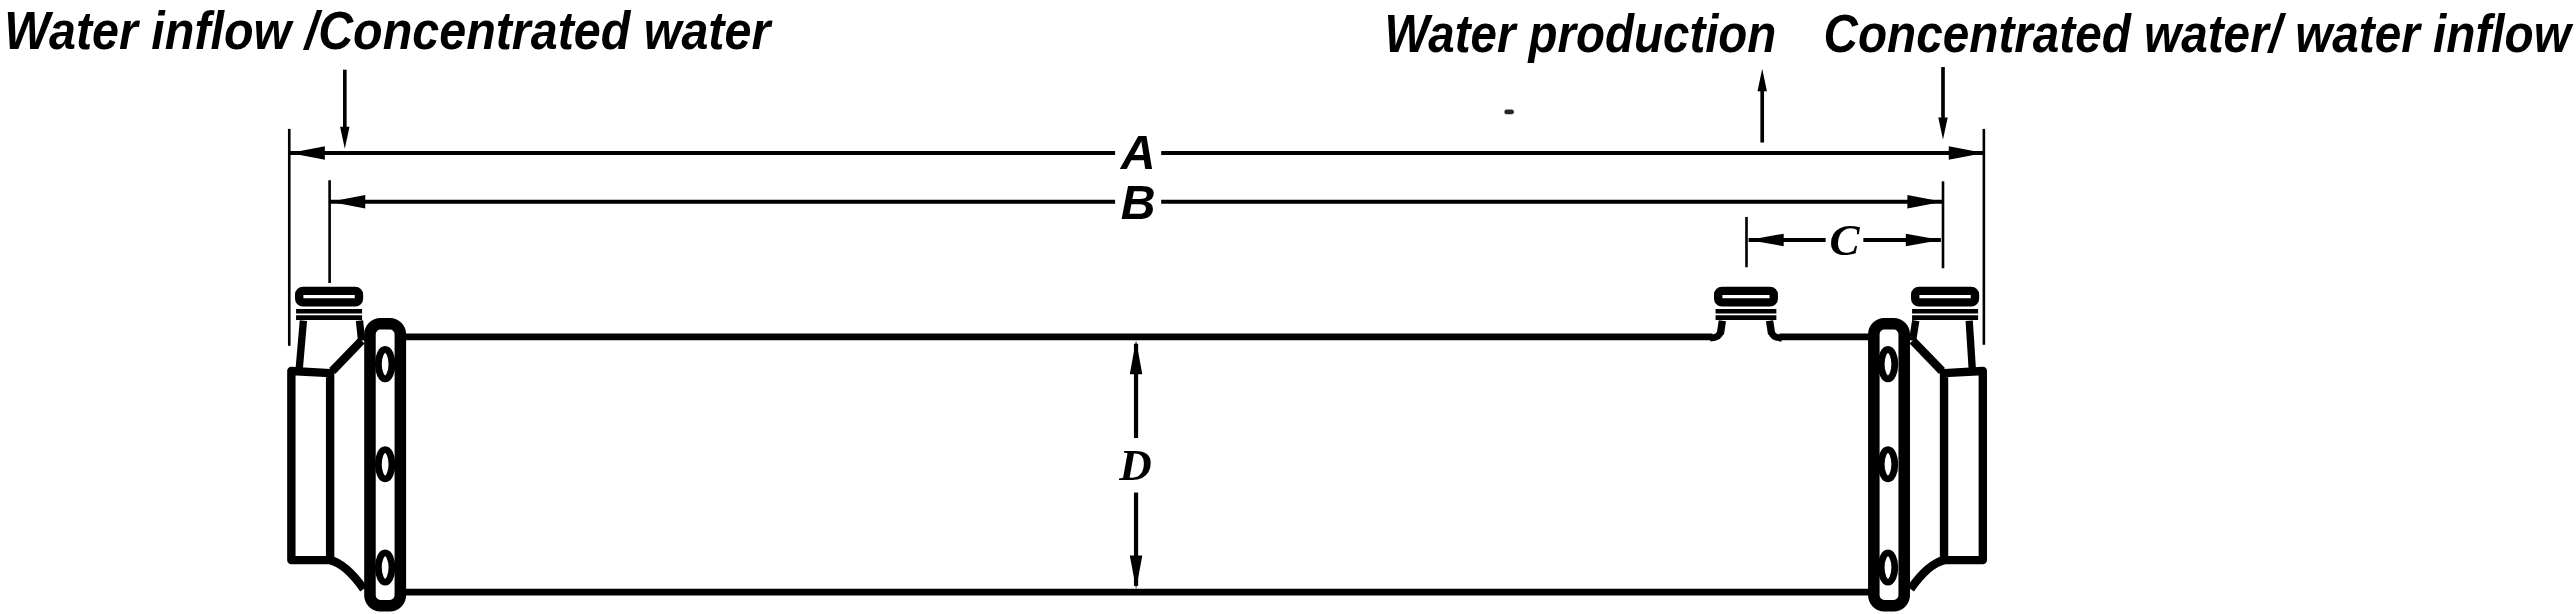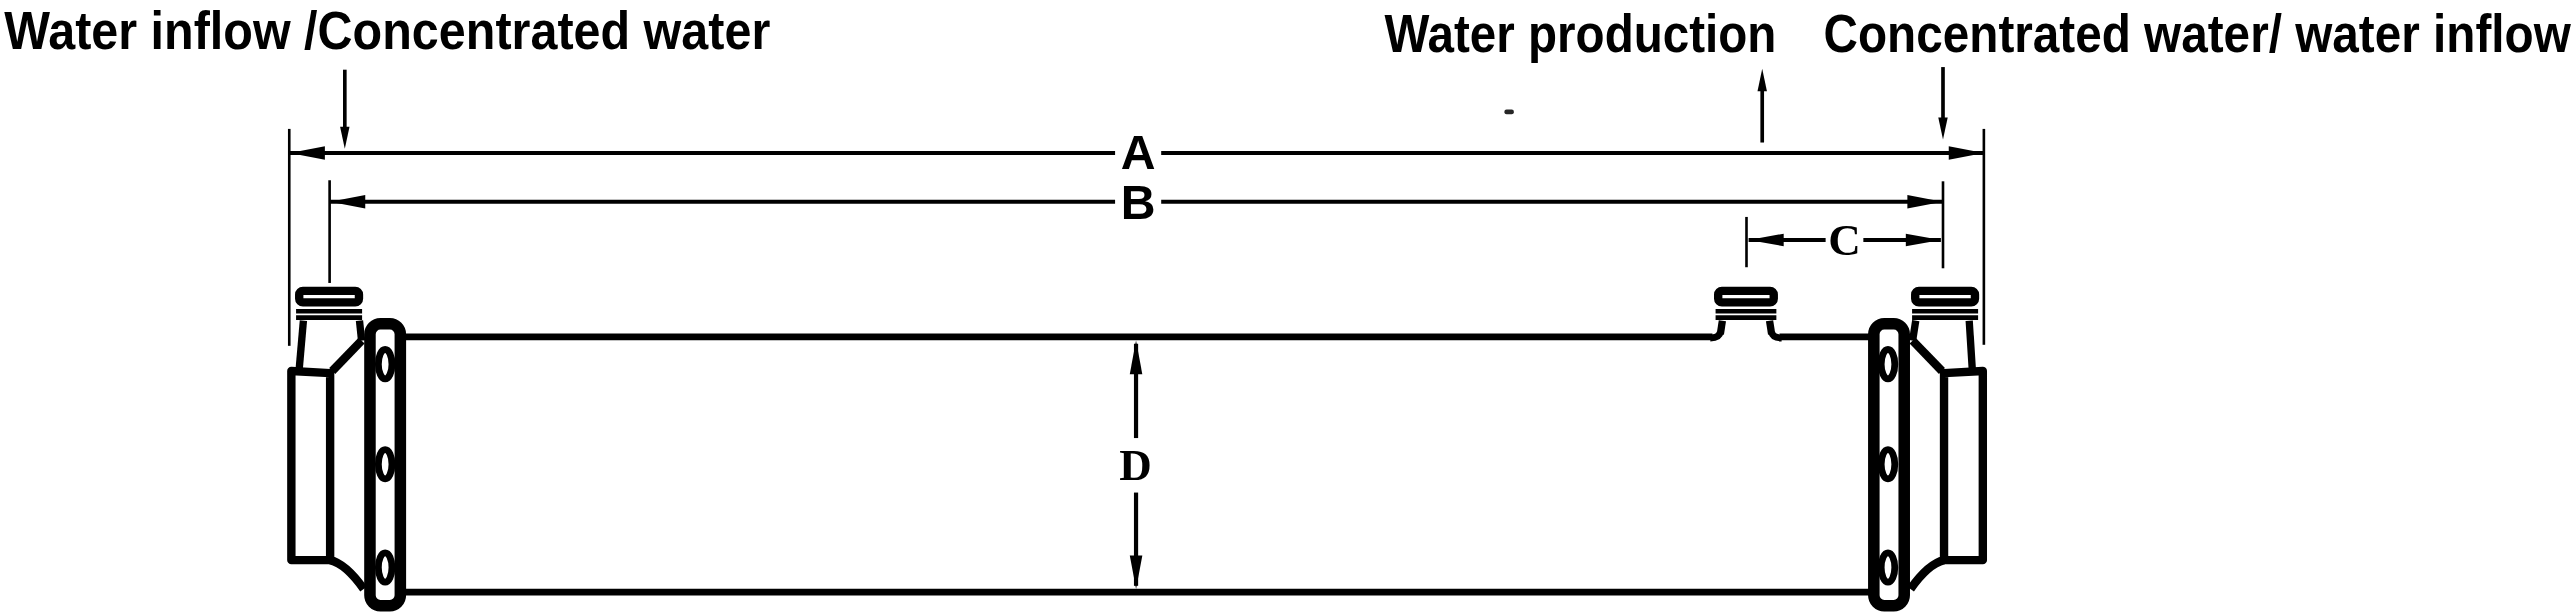--- a/index.html
+++ b/index.html
@@ -1,17 +1,17 @@
 <!DOCTYPE html>
 <html style="--ink: #000000; --bg: #ffffff;font-size:8.4px"><head>
 <meta charset="utf-8">
 <style>
   :root { --ink:#000000; --bg:#ffffff; }
   html,body { margin:0; padding:0; background:var(--bg); }
-  .stage { width:100%; max-width:2576px; margin:0 auto; }
+  .stage { width:100%; max-width:2576px; margin:0 auto;font-style:italic; }
   svg { display:block; width:100%; height:auto; background:var(--bg); }
   .ink-stroke { stroke:var(--ink); fill:none; }
   .ink-fill   { fill:var(--ink); stroke:none; }
   .white-fill { fill:var(--bg); stroke:var(--ink); }
   .toplabel   { font-family:"Liberation Sans", sans-serif; font-weight:bold; font-size:104px; fill:var(--ink); }
   .dimsans    { font-family:"Liberation Sans", sans-serif; font-weight:bold; font-size:92px; fill:var(--ink);
                 text-anchor:middle; dominant-baseline:central; }
   .dimserif   { font-family:"Liberation Serif", serif; font-weight:bold; font-size:86px; fill:var(--ink);
                 text-anchor:middle; dominant-baseline:central; }
 </style>

